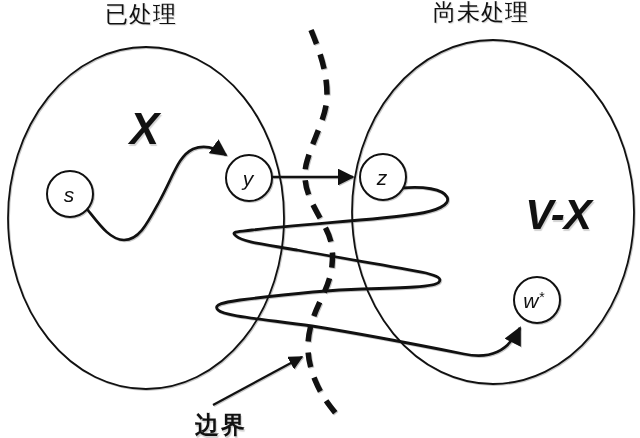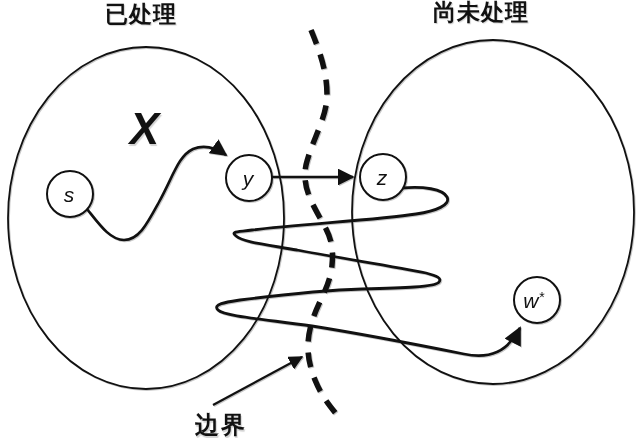--- a/index.html
+++ b/index.html
@@ -26,21 +26,21 @@
   .lbl {
     position: absolute;
     transform: translate(-50%, -50%);
     color: #111111;
     white-space: nowrap;
     text-shadow: 1px 1.5px 1px rgba(0,0,0,0.18);
     user-select: none;
   }
   .region-title {
     font-size: 23px;
-    font-weight: 700;
+    font-weight: 400;
     letter-spacing: 1px;
   }
   .title-left  { left: 141px; top: 14px; }
   .title-right { left: 481px; top: 12px; }
   .set-label {
     font-style: italic;
     font-weight: bold;
     letter-spacing: -1px;
   }
   .set-x   { left: 144px; top: 129px; font-size: 44px; }
@@ -118,20 +118,21 @@
     <circle cx="70" cy="194" r="23" fill="#ffffff" stroke="#111111" stroke-width="2"></circle>
     <circle cx="249" cy="178" r="23" fill="#ffffff" stroke="#111111" stroke-width="2"></circle>
     <circle cx="383" cy="177" r="23" fill="#ffffff" stroke="#111111" stroke-width="2"></circle>
     <circle cx="537" cy="300" r="23" fill="#ffffff" stroke="#111111" stroke-width="2"></circle>
   </svg>
 
   <div class="lbl region-title title-left">已处理</div>
   <div class="lbl region-title title-right">尚未处理</div>
 
   <div class="lbl set-label set-x">X</div>
+  <div class="lbl set-label set-vx">V-X</div>
 
   <div class="lbl boundary-label">边界</div>
 
   <div class="lbl node-label node-s">s</div>
   <div class="lbl node-label node-y">y</div>
   <div class="lbl node-label node-z">z</div>
   <div class="lbl node-label node-w"><span>w</span><sup>*</sup></div>
 
 </div>
 

